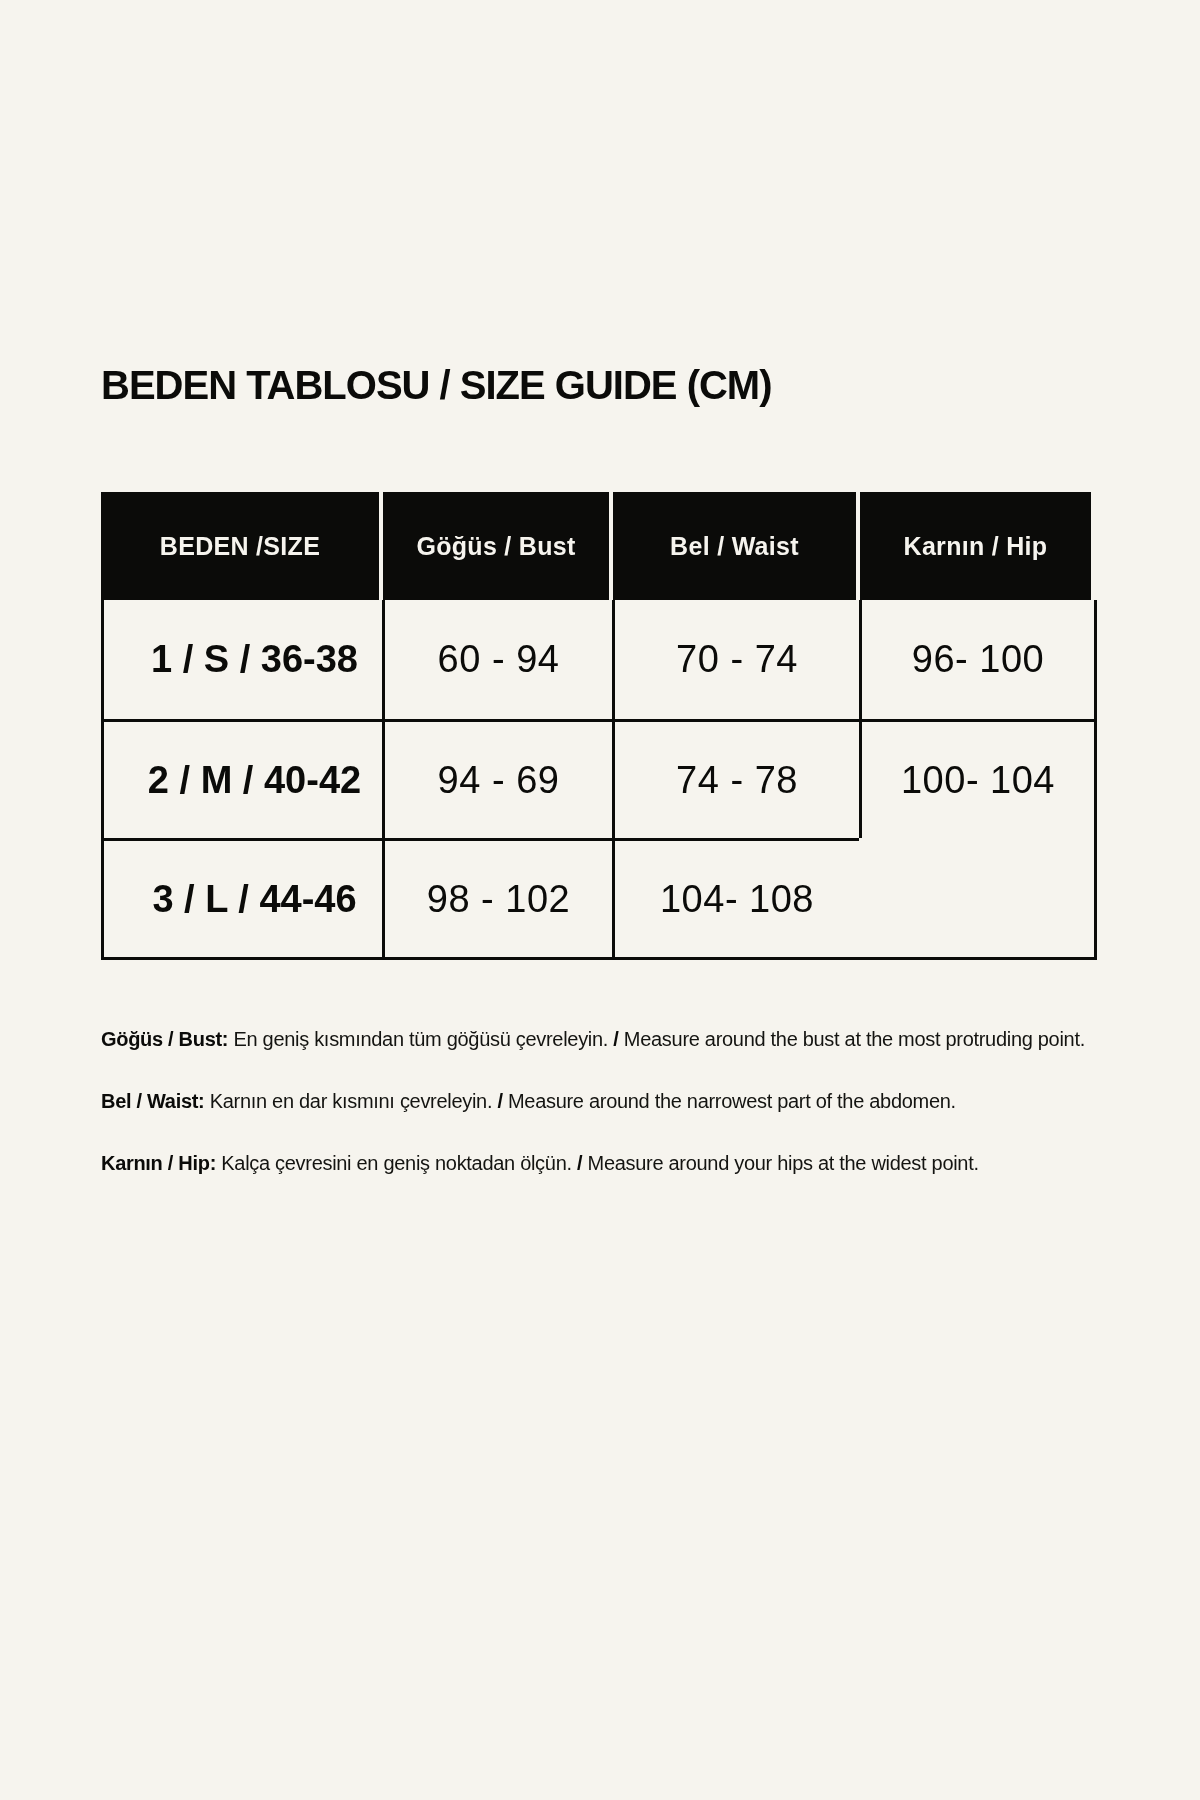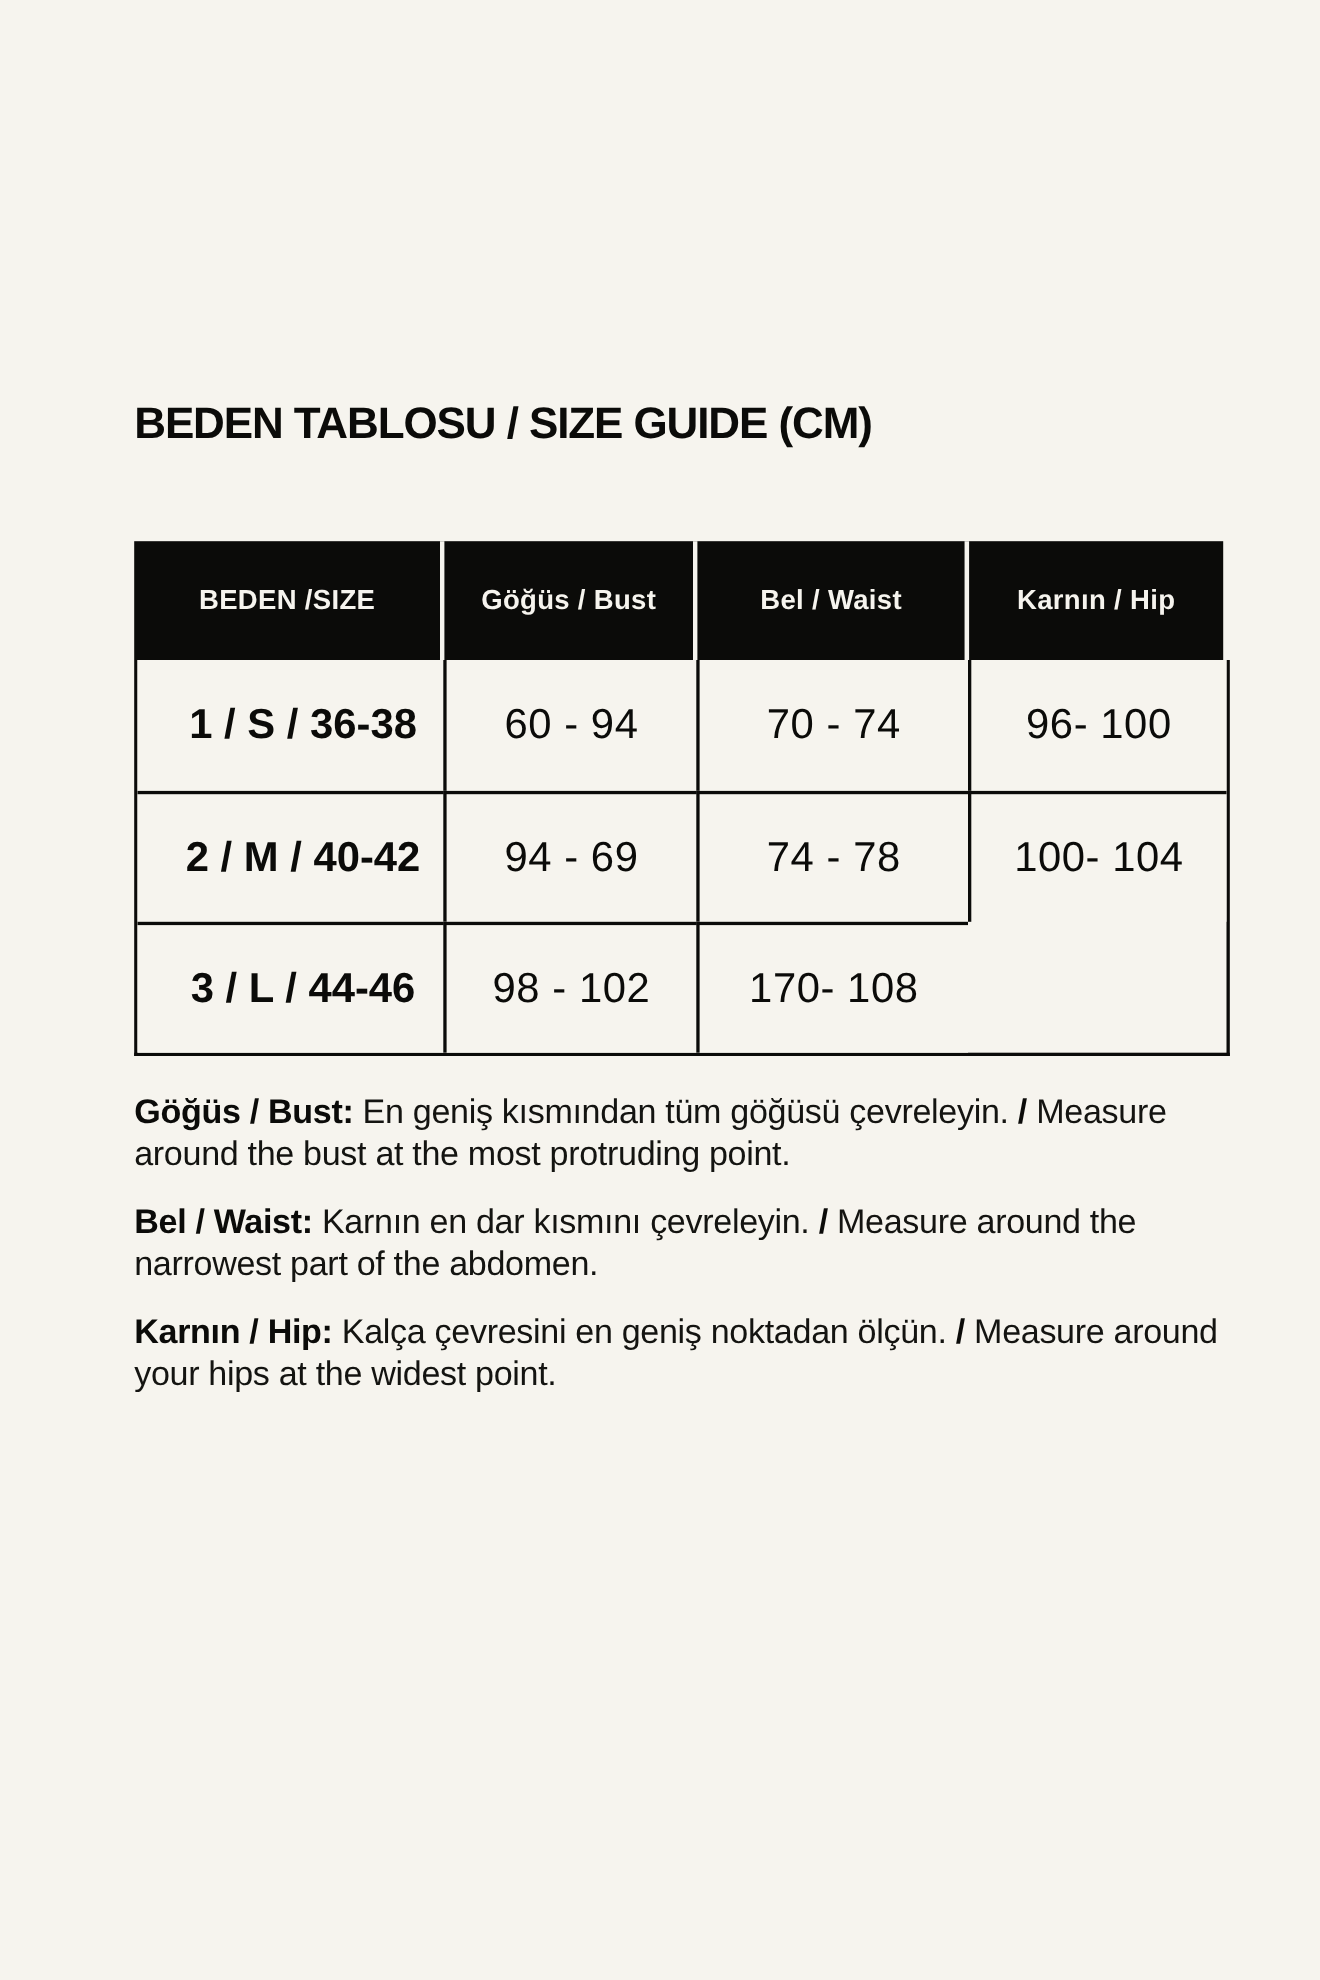--- a/index.html
+++ b/index.html
@@ -13,21 +13,21 @@
   body {
     width: 1200px;
     height: 1800px;
     overflow: hidden;
     font-family: "Liberation Sans", sans-serif;
     color: var(--body-text);
     position: relative;
   }
   .page {
     position: absolute;
-    left: 122px;
+    left: 101px;
     top: 0;
     width: 1000px;
   }
   .title {
     margin-top: 362px;
     font-size: 40px;
     font-weight: 700;
     letter-spacing: -1px;
     color: var(--ink);
     line-height: 1.15;
@@ -68,23 +68,23 @@
     font-weight: 400;
     letter-spacing: 0.5px;
     color: var(--ink);
     background: var(--background);
   }
   .td:not(:nth-child(4n+1)) { border-left: 3px solid var(--ink); }
   .td:nth-child(n+5) { border-top: 3px solid var(--ink); }
   .td.label { font-weight: 700; letter-spacing: 0; padding-left: 23px; }
   
   .notes {
-    margin-top: 32px;
+    margin-top: 60px;
     width: 1000px;
-    font-size: 31px;
+    font-size: 20px;
     line-height: 38px;
     letter-spacing: -0.3px;
     color: var(--body-text);
   }
   .note { margin-bottom: 24px; }
   .note b { font-weight: 700; color: var(--ink); }
 </style>
 </head>
 <body>
 
@@ -105,21 +105,21 @@
       <div class="td">70 - 74</div>
       <div class="td">96- 100</div>
 
       <div class="td label">2 / M / 40-42</div>
       <div class="td">94 - 69</div>
       <div class="td">74 - 78</div>
       <div class="td">100- 104</div>
 
       <div class="td label">3 / L / 44-46</div>
       <div class="td">98 - 102</div>
-      <div class="td">170- 108</div>
+      <div class="td">104- 108</div>
     </div>
   </div>
 
   <div class="notes">
     <p class="note">
       <b>Göğüs / Bust:</b>
       <span>En geniş kısmından tüm göğüsü çevreleyin.</span>
       <b>/</b>
       <span>Measure around the bust at the most protruding point.</span>
     </p>

